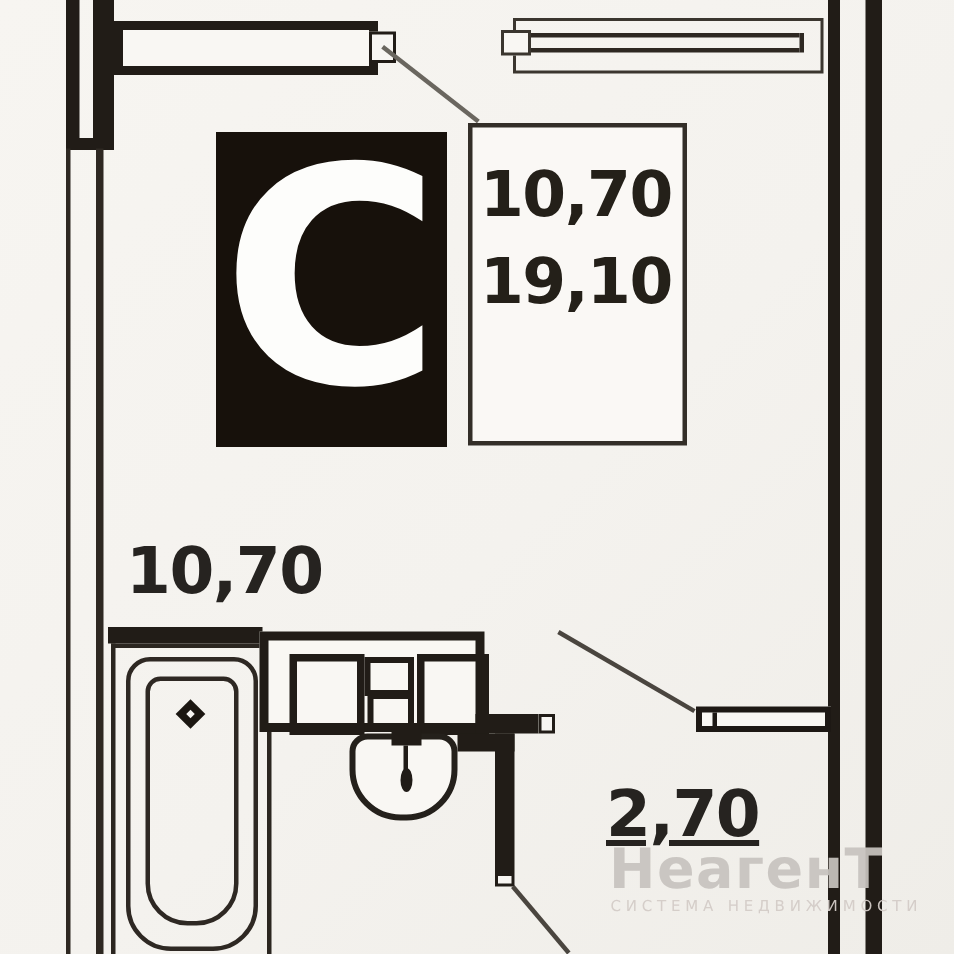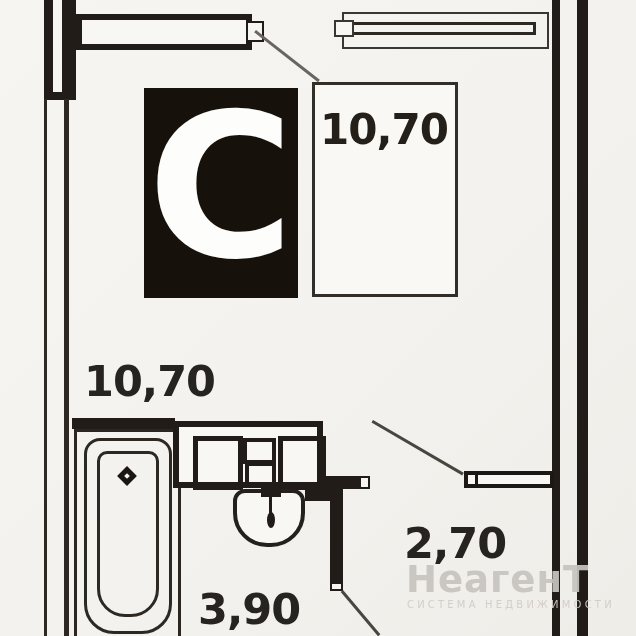--- a/index.html
+++ b/index.html
@@ -80,20 +80,21 @@
 
   <div class="abs wall" style="left:552px;top:0;width:8px;height:636px;"></div>
   <div class="abs wall" style="left:577px;top:0;width:11px;height:636px;"></div>
 
   <div class="abs unit-box">
     <span>С</span>
   </div>
 
   <div class="abs info-box">
     <div class="row">10,70</div>
+    <div class="row">19,10</div>
   </div>
 
   <div class="area-label" style="left:84px;top:356px;">10,70</div>
 
   <div class="abs white-fill" style="left:464px;top:471px;width:90px;height:17px;border:4px solid #1d1814;">
     <div style="position:absolute;left:7px;top:0;width:2.5px;height:100%;background:#1d1814;"></div>
   </div>
   <div class="abs door-leaf" style="left:373px;top:420px;width:105px;transform:rotate(30.2deg);"></div>
 
   <div class="abs wall" style="left:72px;top:418px;width:103px;height:11px;"></div>
@@ -118,19 +119,18 @@
   <div class="abs wall" style="left:269px;top:497px;width:3px;height:20px;"></div>
   <div class="abs wall" style="left:267px;top:512px;width:8px;height:16px;border-radius:50% 50% 50% 50%;"></div>
 
   <div class="abs wall" style="left:317px;top:476px;width:42px;height:13px;"></div>
   <div class="abs jamb" style="left:359px;top:476px;width:11px;height:13px;"></div>
   <div class="abs wall" style="left:305px;top:489px;width:38px;height:12px;"></div>
   <div class="abs wall" style="left:330px;top:489px;width:13px;height:93px;"></div>
   <div class="abs jamb" style="left:330px;top:582px;width:13px;height:9px;"></div>
   <div class="abs door-leaf" style="left:343px;top:590px;width:58px;transform:rotate(49.9deg);"></div>
 
-  <div class="area-label" style="left:198px;top:584px;">3,90</div>
-  <div class="area-label" style="left:404px;top:518px;">2,70</div>
+  <div class="area-label" style="left:404px;top:518px;text-decoration:underline;">2,70</div>
 
   <div class="abs wm-brand">НеагенТ</div>
   <div class="abs wm-tagline">СИСТЕМА НЕДВИЖИМОСТИ</div>
 
 </div>
 
 </body></html>

